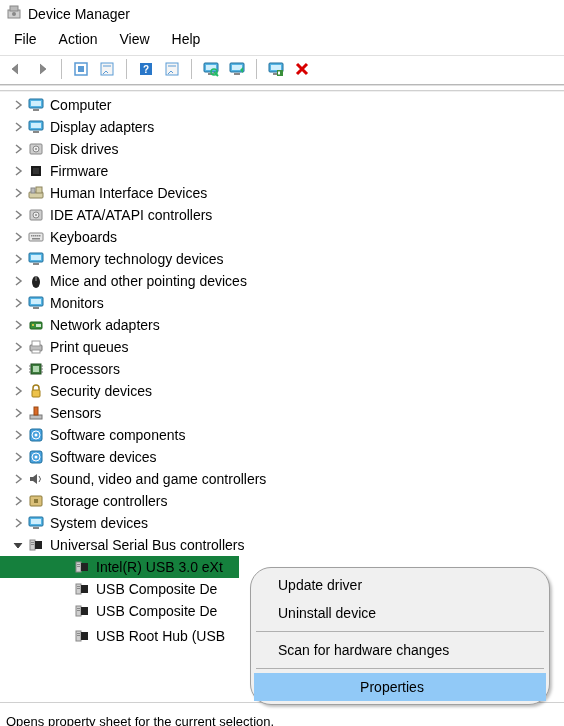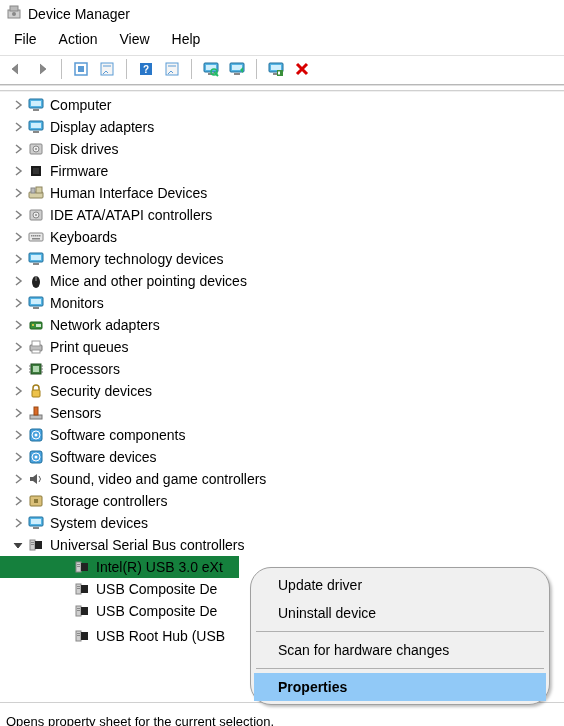--- a/index.html
+++ b/index.html
@@ -23,21 +23,21 @@
   .row.l1 { padding-left:28px; }
   .row.l1 .exp { left:10px; }
   .row.l2 { padding-left:74px; }
   .row .ico { width:16px; height:16px; margin-right:6px; display:flex; align-items:center; justify-content:center; }
   .row.sel { background:#15803d; }
   .row .lbl { font-size:14px; }
   .ctxmenu { position:absolute; background:#f0f0f0; border:1px solid #a0a0a0; box-shadow:2px 2px 3px rgba(0,0,0,0.25); padding:3px 3px; font-size:14px; z-index:10; }
   .ctxmenu .citem { padding:6px 40px 6px 24px; cursor:default; }
   .ctxmenu .citem.hl { background:#91c9f7; }
   .ctxmenu .csep { height:1px; background:#b0b0b0; margin:4px 2px; }
-  .ctxmenu .citem.bold { font-weight:700; }
+  .ctxmenu .citem.bold { font-weight:400;text-align:center; }
   .status { position:absolute; bottom:0; left:0; right:0; height:24px; border-top:1px solid #d0d0d0; padding:11px 6px; font-size:13px; background:#fff; }
 </style>
 </head>
 <body>
 <div class="window">
 
 <svg width="0" height="0" style="position:absolute">
   <defs>
 
     <g id="i-monitor">

